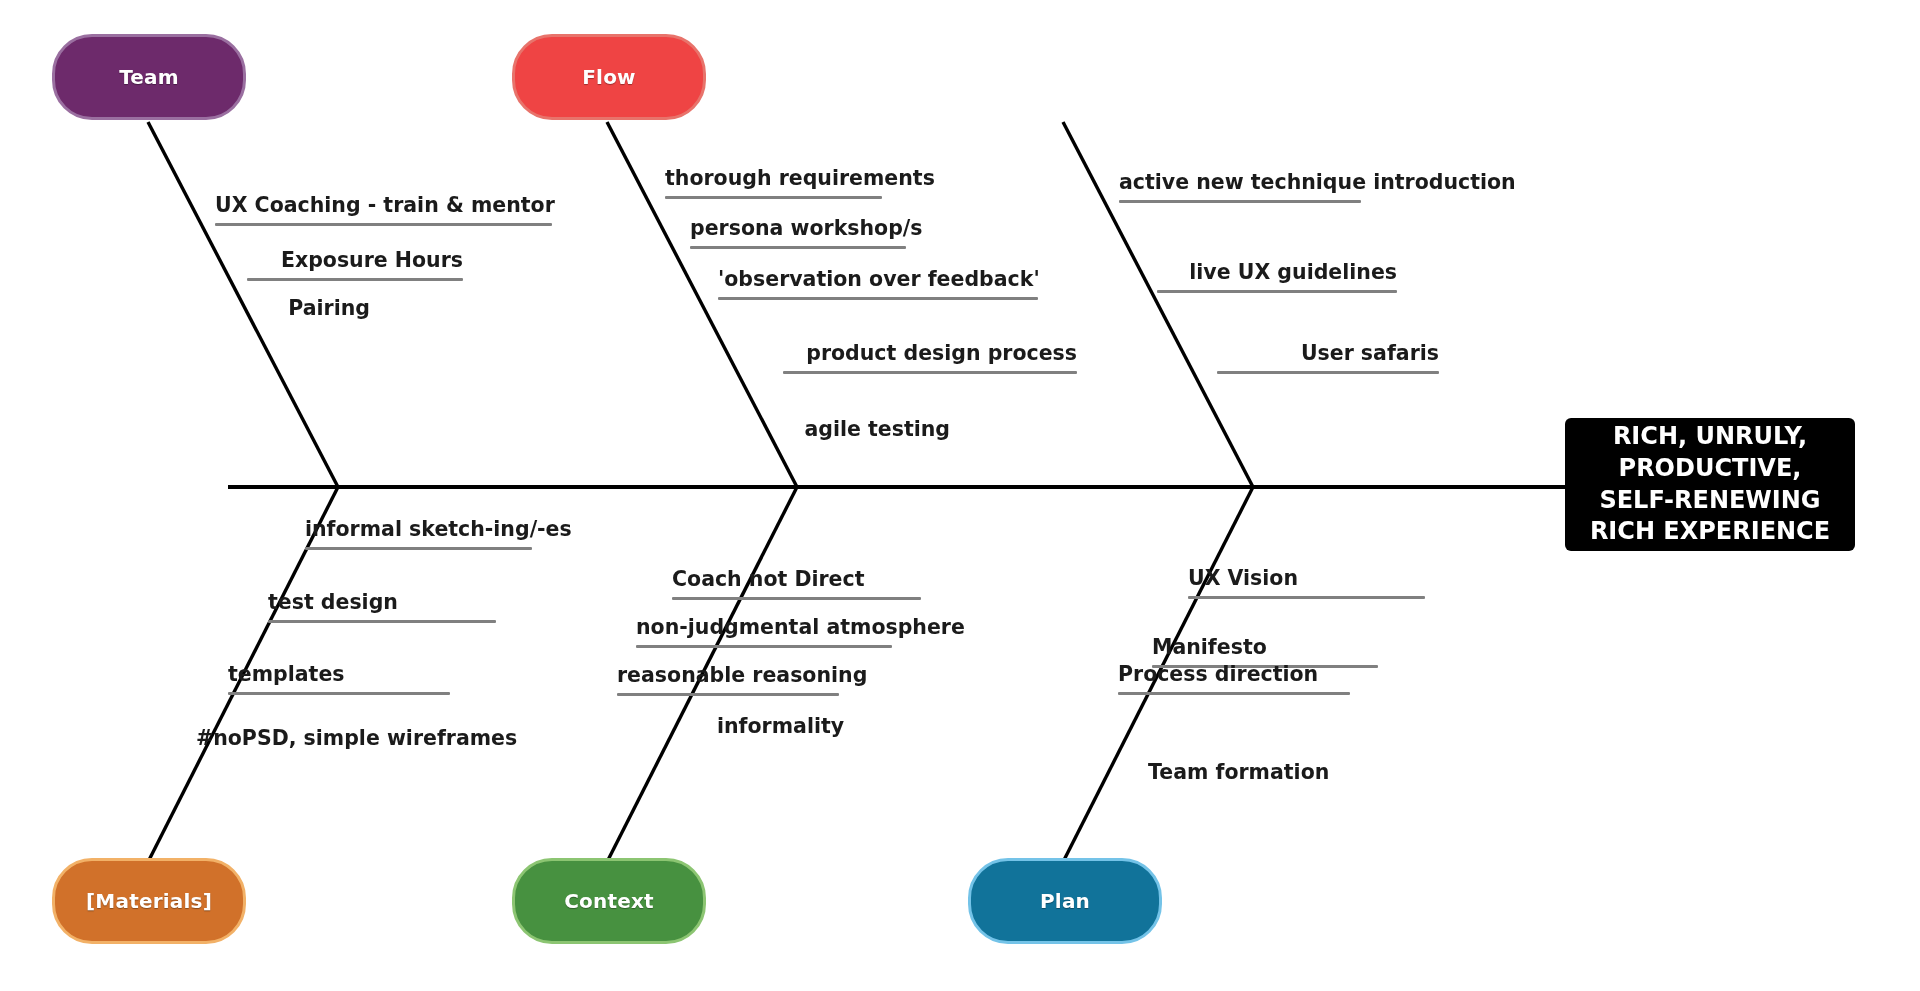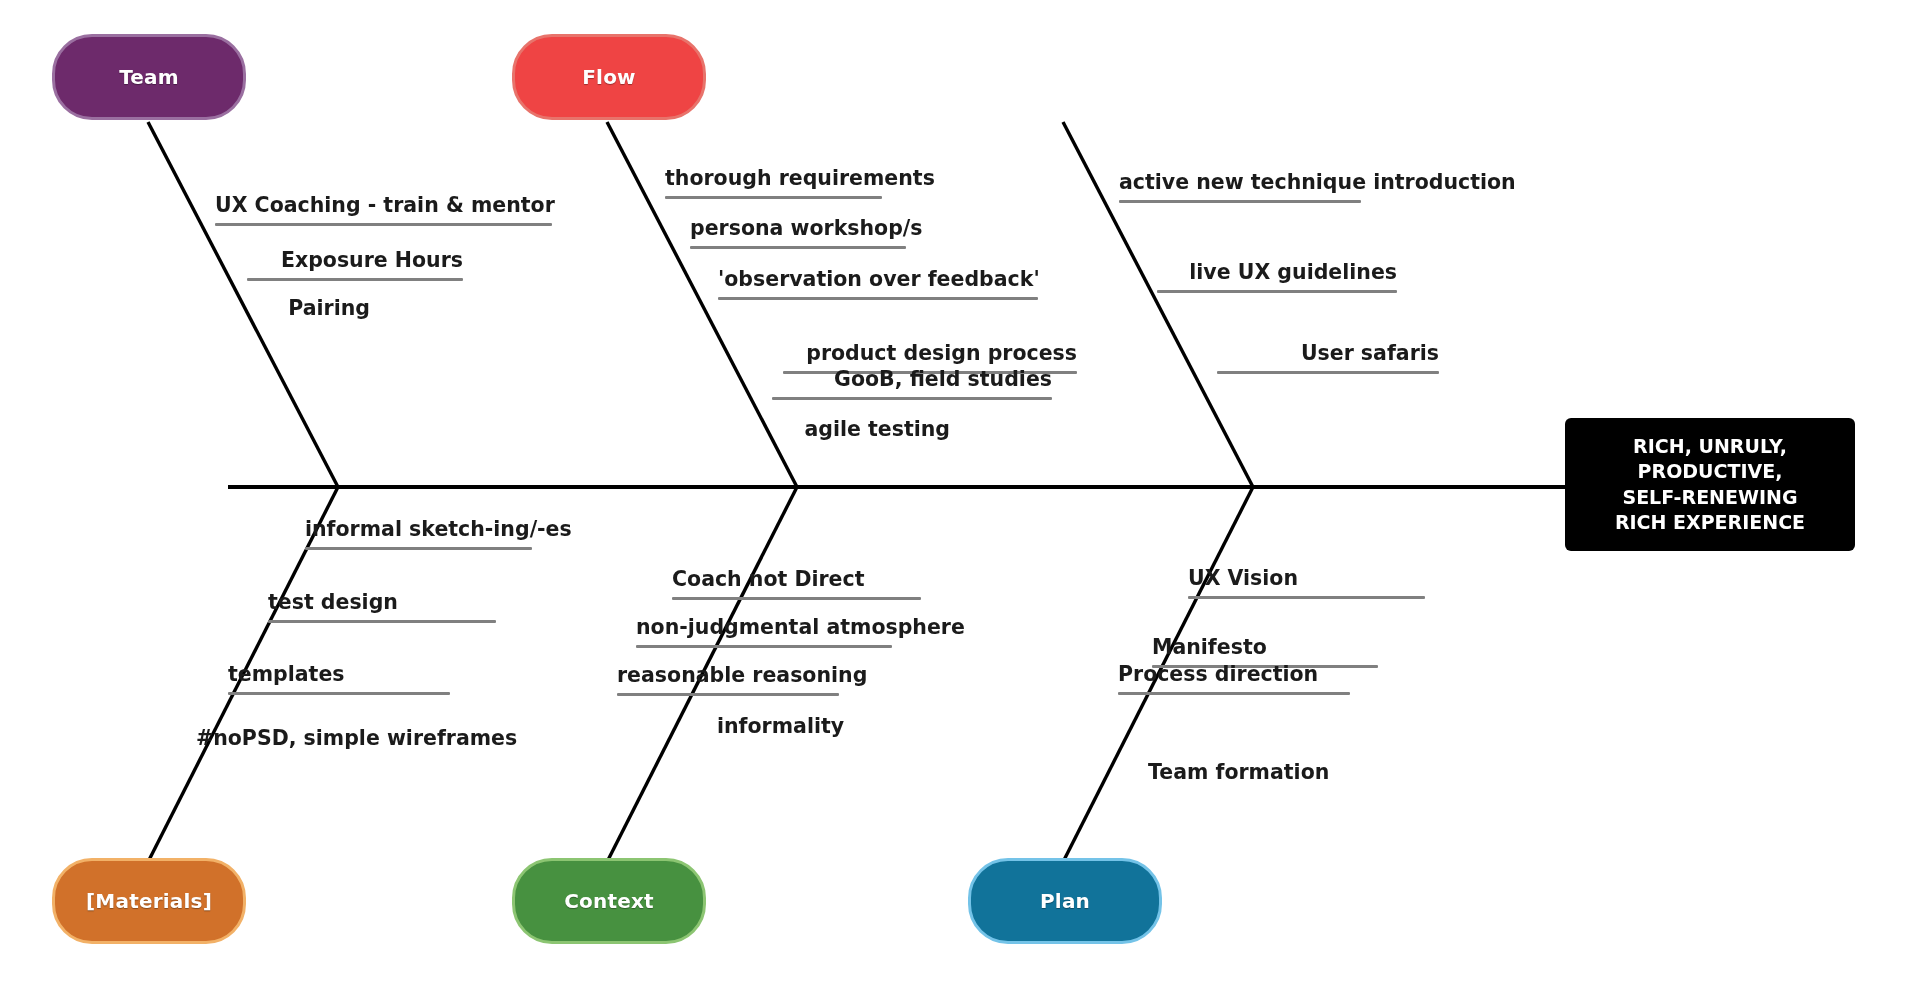--- a/index.html
+++ b/index.html
@@ -43,21 +43,21 @@
   .effect-box {
     position: absolute;
     background: #000000;
     color: #ffffff;
     border-radius: 6px;
     display: flex;
     align-items: center;
     justify-content: center;
     text-align: center;
     font-weight: bold;
-    font-size: 19px;
+    font-size: 24px;
     line-height: 1.33;
     z-index: 6;
     padding: 6px 10px;
     box-sizing: border-box;
   }
   
   .cause {
     position: absolute;
     z-index: 4;
     white-space: nowrap;
@@ -148,24 +148,20 @@
     <span class="cause-rule"></span>
   </div>
   <div class="cause" style="left:718px; top:269px; width:320px;">
     <span class="cause-label">'observation over feedback'</span>
     <span class="cause-rule"></span>
   </div>
   <div class="cause" style="left:783px; top:319px; width:294px;margin-top:24px;">
     <span class="cause-label">product design process</span>
     <span class="cause-rule"></span>
   </div>
-  <div class="cause" style="left:772px; top:369px; width:280px;">
-    <span class="cause-label">GooB, field studies</span>
-    <span class="cause-rule"></span>
-  </div>
   <div class="cause" style="left:800px; top:419px; width:150px;">
     <span class="cause-label">agile testing</span>
   </div>
 
   <div class="cause" style="left:1103px; top:172px; width:242px;margin-left:16px;">
     <span class="cause-label">active new technique introduction</span>
     <span class="cause-rule"></span>
   </div>
   <div class="cause" style="left:1157px; top:262px; width:240px;">
     <span class="cause-label">live UX guidelines</span>

